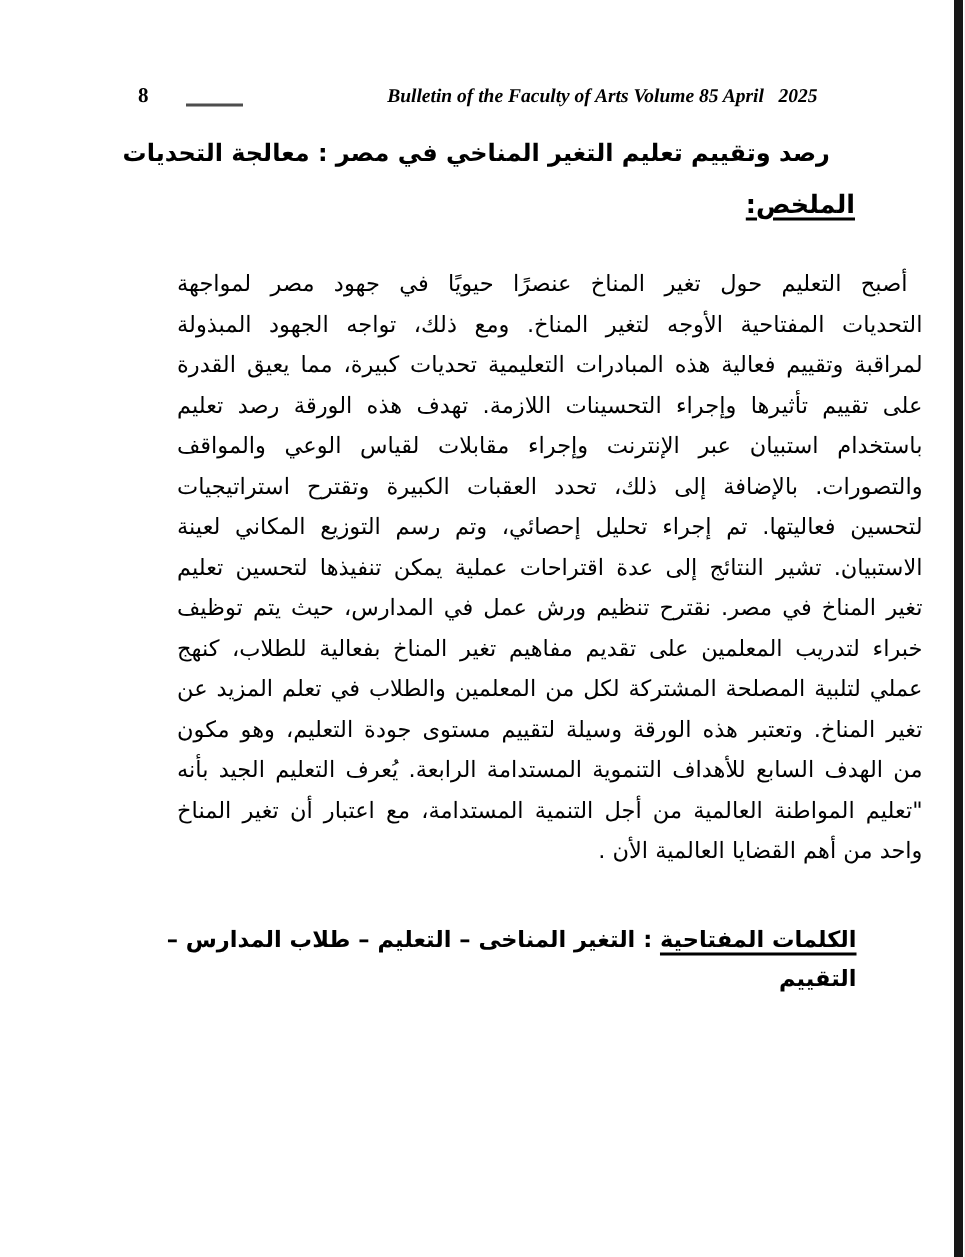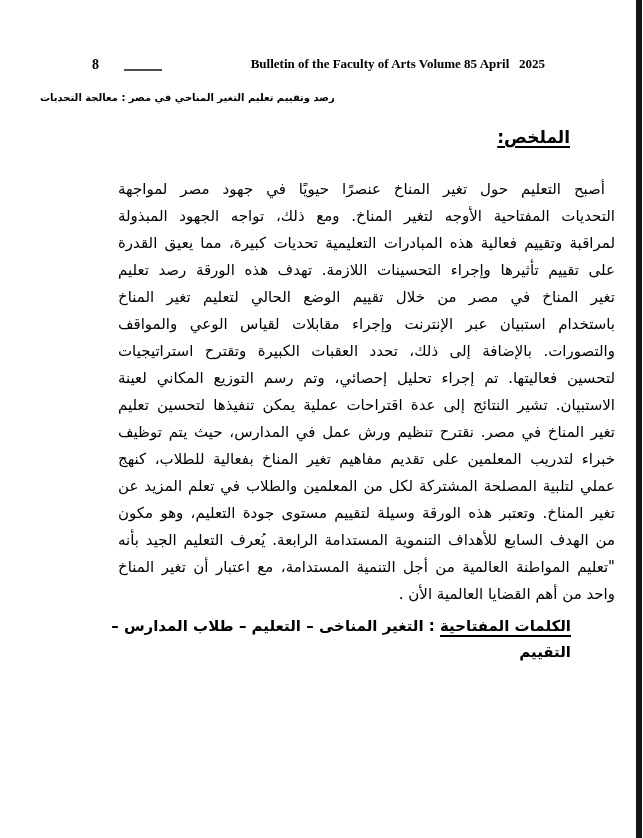--- a/index.html
+++ b/index.html
@@ -45,31 +45,32 @@
   }
 
   .journal-header {
     position: absolute;
     top: 56px;
     right: 98px;
     font-family: "Liberation Serif", serif;
     font-weight: bold;
     font-size: 13px;
     white-space: nowrap;
+    font-style: italic;
   }
 
   .paper-title {
     position: absolute;
     top: 92px;
     left: 40px;
     right: 48px;
     direction: rtl;
-    text-align: left;
+    text-align: center;
     font-weight: bold;
-    font-size: 10px;
+    font-size: 16px;
   }
 
   .abstract-heading {
     position: absolute;
     top: 127px;
     right: 73px;
     direction: rtl;
     font-weight: bold;
     font-size: 17px;
     text-decoration: underline;
@@ -129,21 +130,20 @@
 
   <div class="paper-title">رصد وتقييم تعليم التغير المناخي في مصر : معالجة التحديات</div>
 
   <div class="abstract-heading">الملخص:</div>
 
   <div class="abstract-body">
       <div class="body-line">أصبح التعليم حول تغير المناخ عنصرًا حيويًا في جهود مصر لمواجهة</div>
       <div class="body-line">التحديات المفتاحية الأوجه لتغير المناخ. ومع ذلك، تواجه الجهود المبذولة</div>
       <div class="body-line">لمراقبة وتقييم فعالية هذه المبادرات التعليمية تحديات كبيرة، مما يعيق القدرة</div>
       <div class="body-line">على تقييم تأثيرها وإجراء التحسينات اللازمة. تهدف هذه الورقة رصد تعليم</div>
-      <div class="body-line">تغير المناخ في مصر من خلال تقييم الوضع الحالي لتعليم تغير المناخ</div>
       <div class="body-line">باستخدام استبيان عبر الإنترنت وإجراء مقابلات لقياس الوعي والمواقف</div>
       <div class="body-line">والتصورات. بالإضافة إلى ذلك، تحدد العقبات الكبيرة وتقترح استراتيجيات</div>
       <div class="body-line">لتحسين فعاليتها. تم إجراء تحليل إحصائي، وتم رسم التوزيع المكاني لعينة</div>
       <div class="body-line">الاستبيان. تشير النتائج إلى عدة اقتراحات عملية يمكن تنفيذها لتحسين تعليم</div>
       <div class="body-line">تغير المناخ في مصر. نقترح تنظيم ورش عمل في المدارس، حيث يتم توظيف</div>
       <div class="body-line">خبراء لتدريب المعلمين على تقديم مفاهيم تغير المناخ بفعالية للطلاب، كنهج</div>
       <div class="body-line">عملي لتلبية المصلحة المشتركة لكل من المعلمين والطلاب في تعلم المزيد عن</div>
       <div class="body-line">تغير المناخ. وتعتبر هذه الورقة وسيلة لتقييم مستوى جودة التعليم، وهو مكون</div>
       <div class="body-line">من الهدف السابع للأهداف التنموية المستدامة الرابعة. يُعرف التعليم الجيد بأنه</div>
       <div class="body-line">"تعليم المواطنة العالمية من أجل التنمية المستدامة، مع اعتبار أن تغير المناخ</div>

